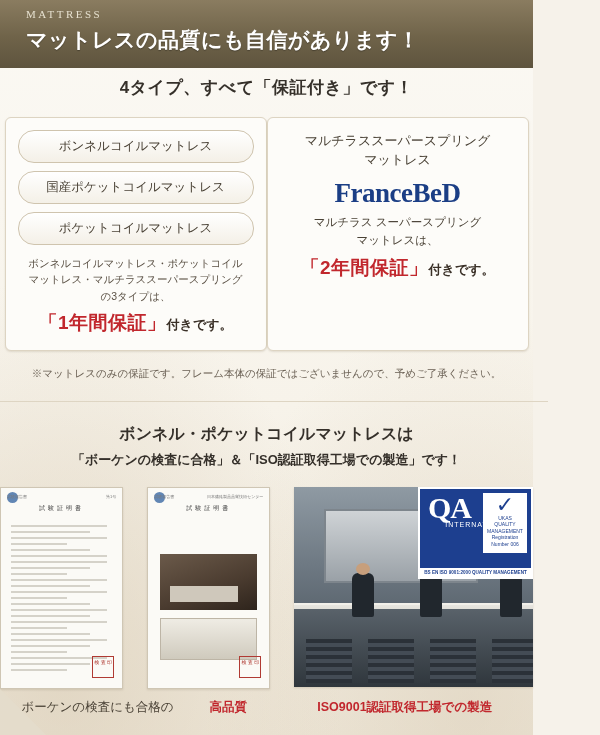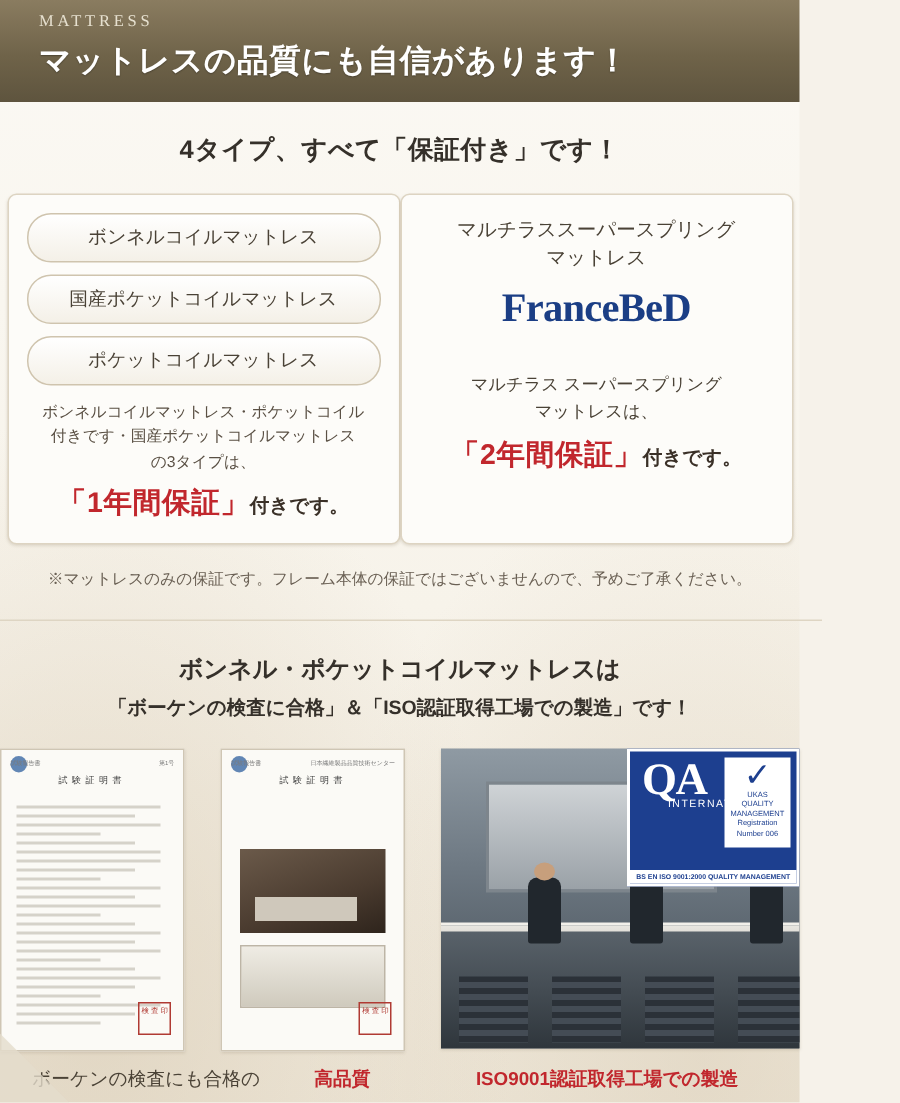--- a/index.html
+++ b/index.html
@@ -41,21 +41,21 @@
   }
   .header-title {
     font-size: 21px;
     font-weight: bold;
     margin-top: 6px;
     letter-spacing: 0.5px;
     text-shadow: 0 1px 1px rgba(0,0,0,0.3);
   }
   
   .sec1 {
-    padding-top: 20px;
+    padding-top: 8px;
     text-align: center;
   }
   .sec1-title {
     font-size: 17px;
     font-weight: bold;
     color: #35302a;
     letter-spacing: 0.5px;
   }
   .panels {
     display: flex;
@@ -100,21 +100,21 @@
     letter-spacing: 0.5px;
   }
   .panel-right-title {
     font-size: 13px;
     line-height: 1.45;
     color: #4a4236;
     text-align: center;
     margin-top: 2px;
   }
   .fb-logo {
-    margin: 8px 0 27px 0;
+    margin: 8px 0 4px 0;
     text-align: center;
     font-family: "Liberation Serif", serif;
     font-size: 27px;
     font-weight: bold;
     color: #1b3e85;
     letter-spacing: -0.5px;
   }
   .panel-right-note {
     font-size: 11.5px;
     line-height: 1.6;
@@ -397,21 +397,21 @@
     <div class="sec1-title">4タイプ、すべて「保証付き」です！</div>
 
     <div class="panels">
 
       <div class="panel">
         <div class="pill">ボンネルコイルマットレス</div>
         <div class="pill">国産ポケットコイルマットレス</div>
         <div class="pill">ポケットコイルマットレス</div>
         <div class="panel-note">
           <div>ボンネルコイルマットレス・ポケットコイル</div>
-          <div>付きです・国産ポケットコイルマットレス</div>
+          <div>マットレス・マルチラススーパースプリング</div>
           <div>の3タイプは、</div>
         </div>
         <div class="warranty-line">
           <span class="big">「1年間保証」</span><span>付きです。</span>
         </div>
       </div>
 
       <div class="panel">
         <div class="panel-right-title">
           <div>マルチラススーパースプリング</div>

